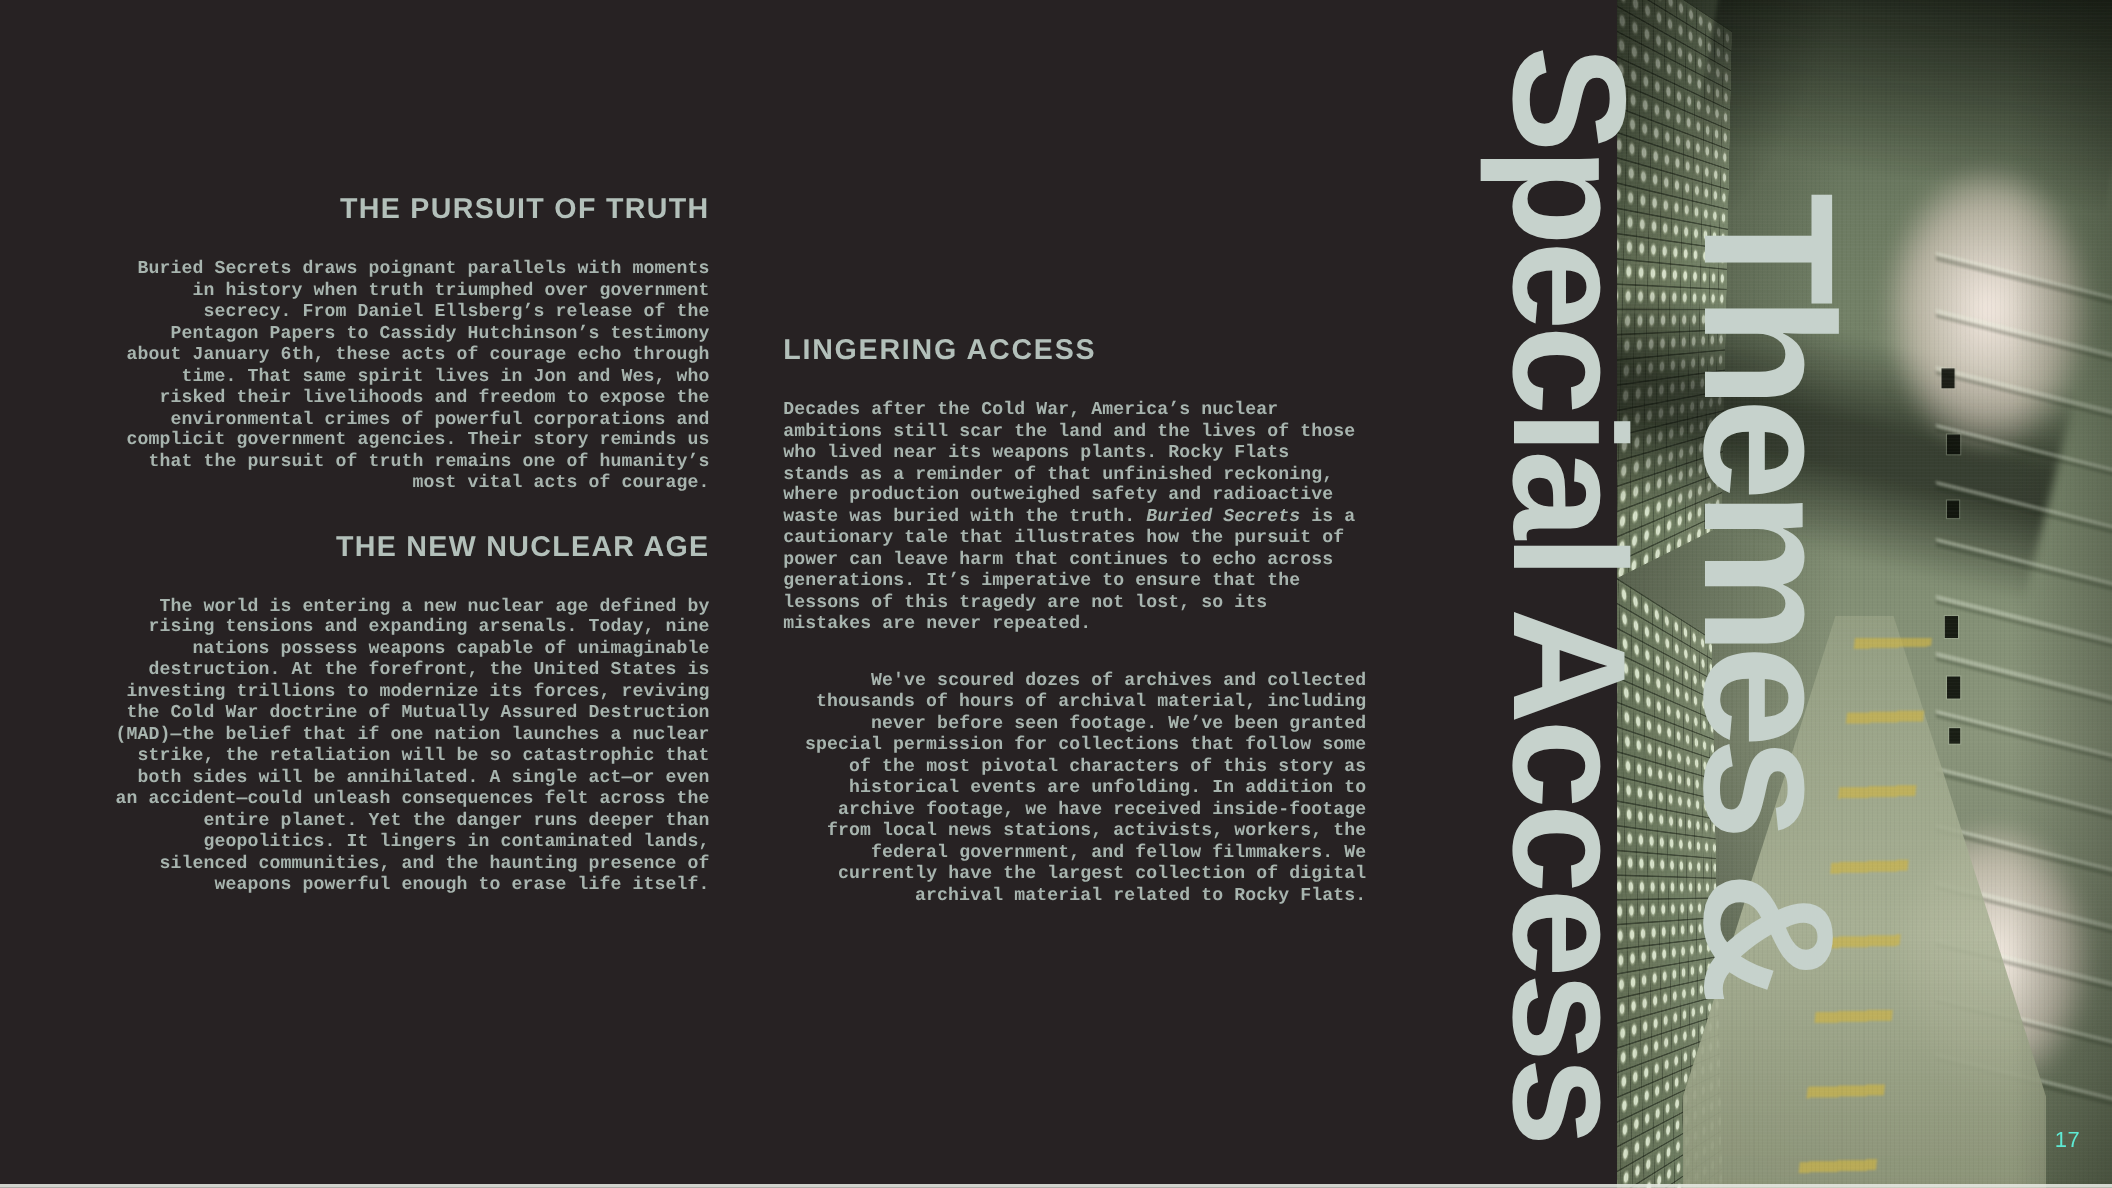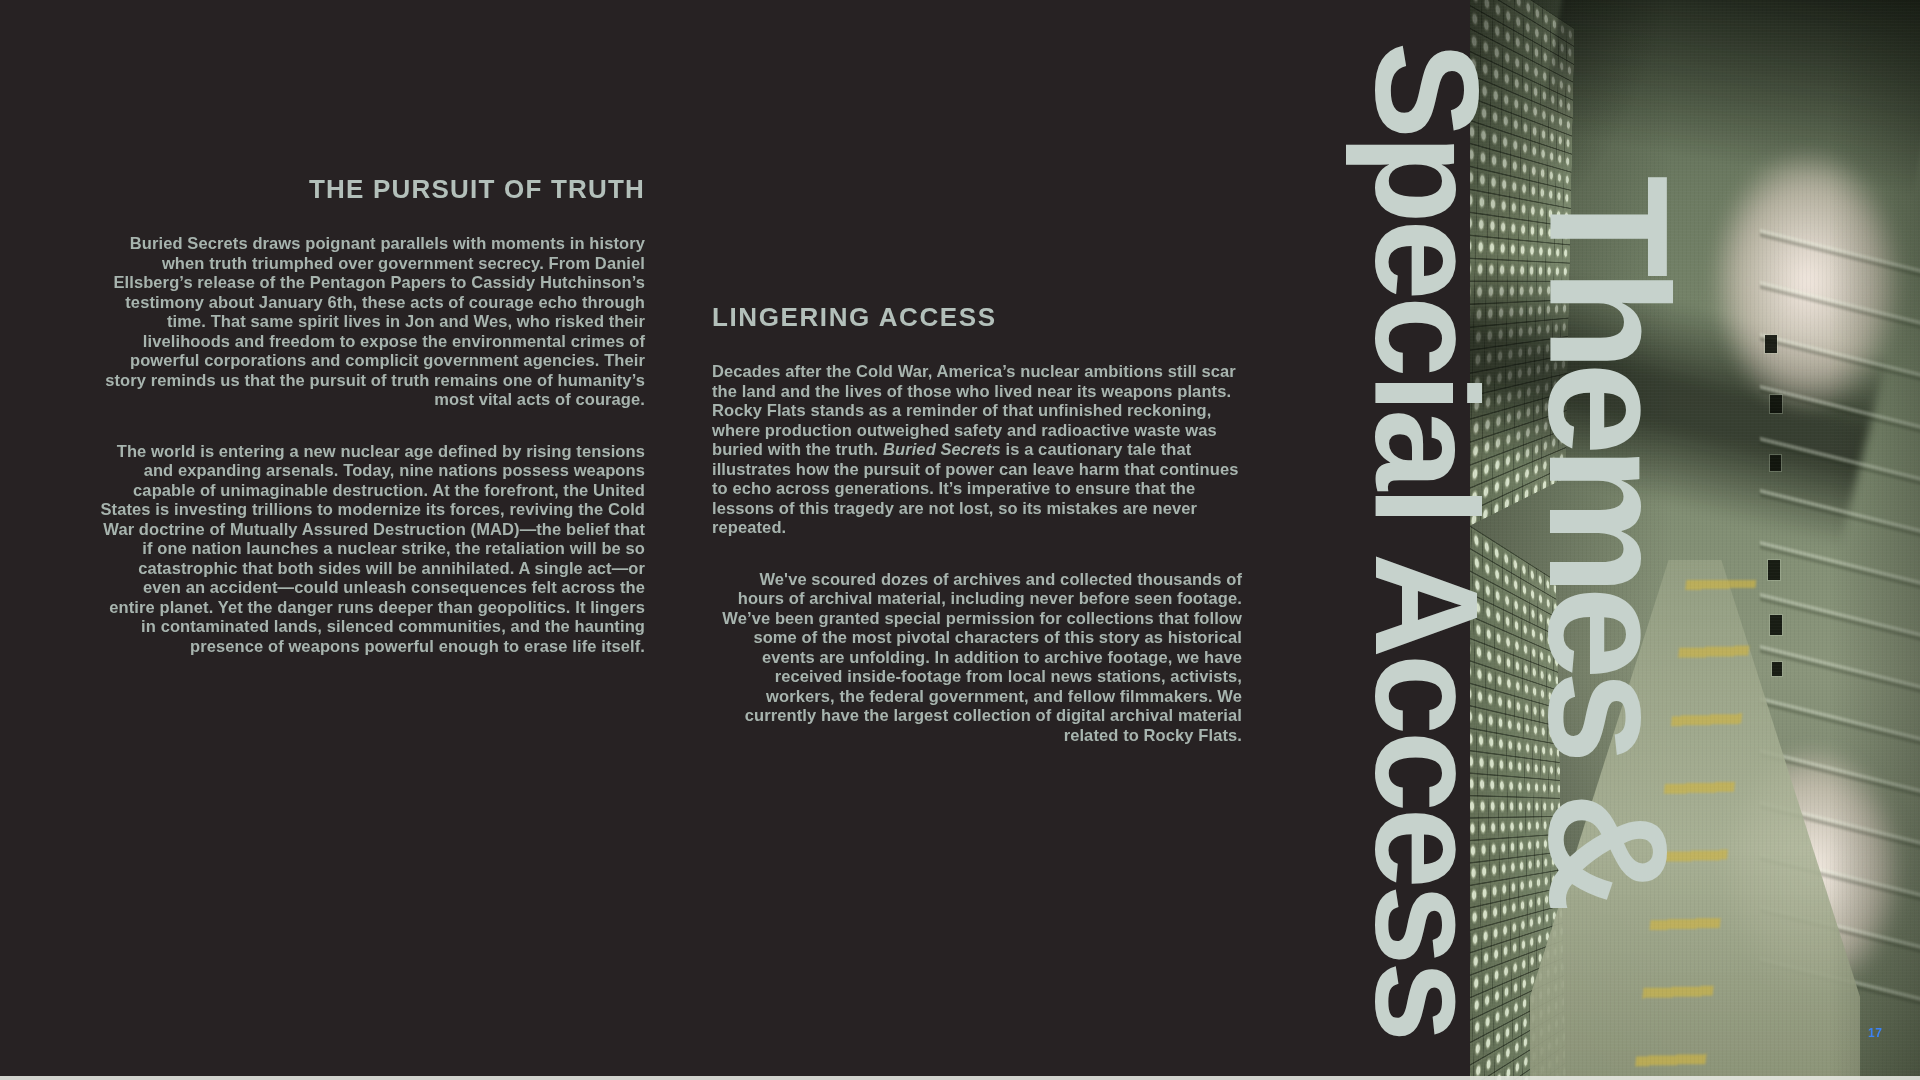--- a/index.html
+++ b/index.html
@@ -17,20 +17,21 @@
   .col-mid{left:712px;top:302px;width:530px;text-align:left;}
   .col h2{
     margin:0 0 30px 0;
     font-size:26px;line-height:30px;letter-spacing:1.2px;
     color:#b3c0ba;font-weight:700;
   }
   .col p{
     margin:0 0 32px 0;
     font-size:16.5px;line-height:19.5px;letter-spacing:.1px;
     font-weight:700;
+    font-family:Liberation Mono, monospace;
   }
   .col section:last-child p{margin-bottom:0;text-align:right;}
   .col-mid h2{letter-spacing:1.6px;}
 
   
   .banner{
     position:absolute;left:1300px;top:0;width:440px;height:1080px;
     display:flex;align-items:center;justify-content:center;
     z-index:5;pointer-events:none;
   }
@@ -116,38 +117,39 @@
     background:
       repeating-linear-gradient(0deg,rgba(255,255,255,.02) 0 1px,rgba(0,0,0,0) 1px 3px),
       repeating-linear-gradient(90deg,rgba(0,0,0,.03) 0 1px,rgba(0,0,0,0) 1px 4px);
   }
   .ph-vignette{right:0;top:0;width:90px;height:100%;
     background:linear-gradient(to right,rgba(25,30,20,0),rgba(25,30,20,.3));}
 
   
   .page-number{
     position:absolute;left:1868px;top:1026px;z-index:6;
-    color:#3b82f6;font-size:12px;font-weight:700;letter-spacing:.5px;
+    color:#5eead4;font-size:20px;font-weight:400;letter-spacing:.5px;
   }
   .bottom-edge{
     position:absolute;left:0;bottom:0;width:1920px;height:4px;
     background:#e6e8e1;opacity:.9;z-index:7;
   }
 </style>
 </head>
 <body>
 
 <div class="page">
 
   <div class="col col-left">
     <section>
       <h2>THE PURSUIT OF TRUTH</h2>
       <p>Buried Secrets draws poignant parallels with moments in history when truth triumphed over government secrecy. From Daniel Ellsberg’s release of the Pentagon Papers to Cassidy Hutchinson’s testimony about January 6th, these acts of courage echo through time. That same spirit lives in Jon and Wes, who risked their livelihoods and freedom to expose the environmental crimes of powerful corporations and complicit government agencies. Their story reminds us that the pursuit of truth remains one of humanity’s most vital acts of courage.</p>
     </section>
     <section>
+      <h2>THE NEW NUCLEAR AGE</h2>
       <p>The world is entering a new nuclear age defined by rising tensions and expanding arsenals. Today, nine nations possess weapons capable of unimaginable destruction. At the forefront, the United States is investing trillions to modernize its forces, reviving the Cold War doctrine of Mutually Assured Destruction (MAD)—the belief that if one nation launches a nuclear strike, the retaliation will be so catastrophic that both sides will be annihilated. A single act—or even an accident—could unleash consequences felt across the entire planet. Yet the danger runs deeper than geopolitics. It lingers in contaminated lands, silenced communities, and the haunting presence of weapons powerful enough to erase life itself.</p>
     </section>
   </div>
 
   <div class="col col-mid">
     <section>
       <h2>LINGERING ACCESS</h2>
       <p><span>Decades after the Cold War, America’s nuclear ambitions still scar the land and the lives of those who lived near its weapons plants. Rocky Flats stands as a reminder of that unfinished reckoning, where production outweighed safety and radioactive waste was buried with the truth. </span><span style="font-style: italic;">Buried Secrets</span><span> is a cautionary tale that illustrates how the pursuit of power can leave harm that continues to echo across generations. It’s imperative to ensure that the lessons of this tragedy are not lost, so its mistakes are never repeated.</span></p>
     </section>
     <section>

